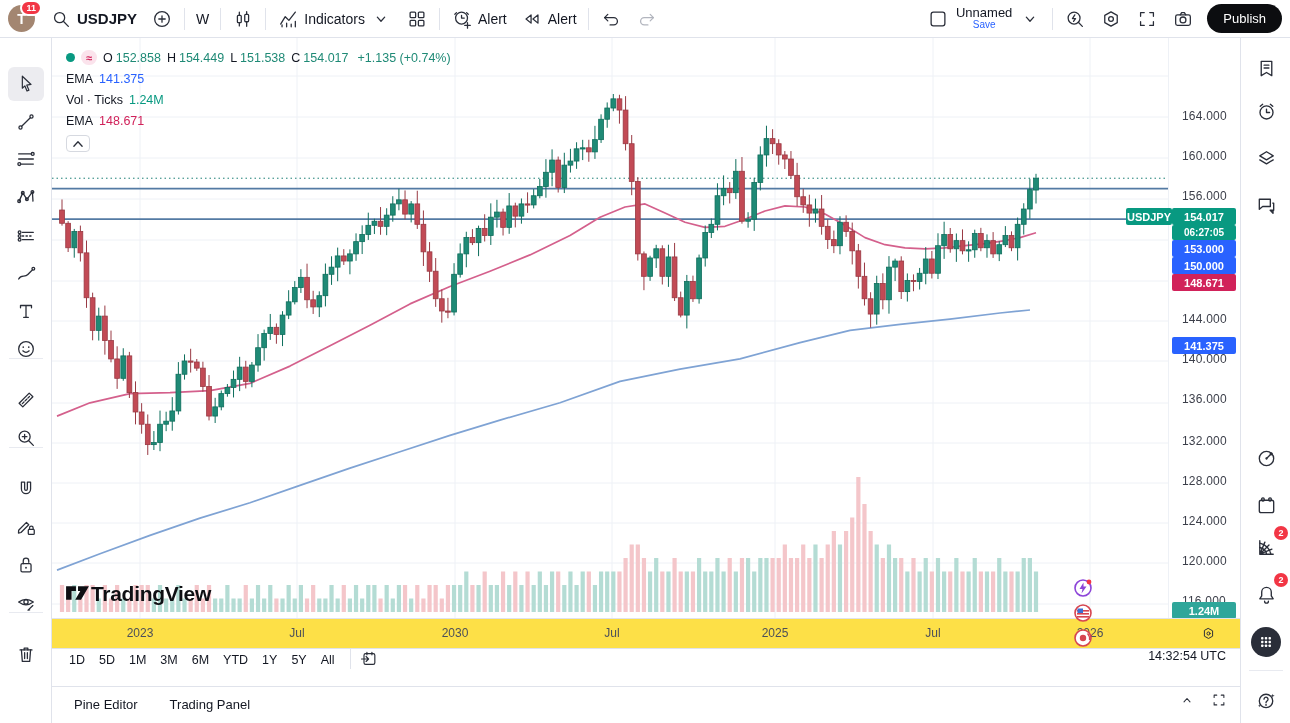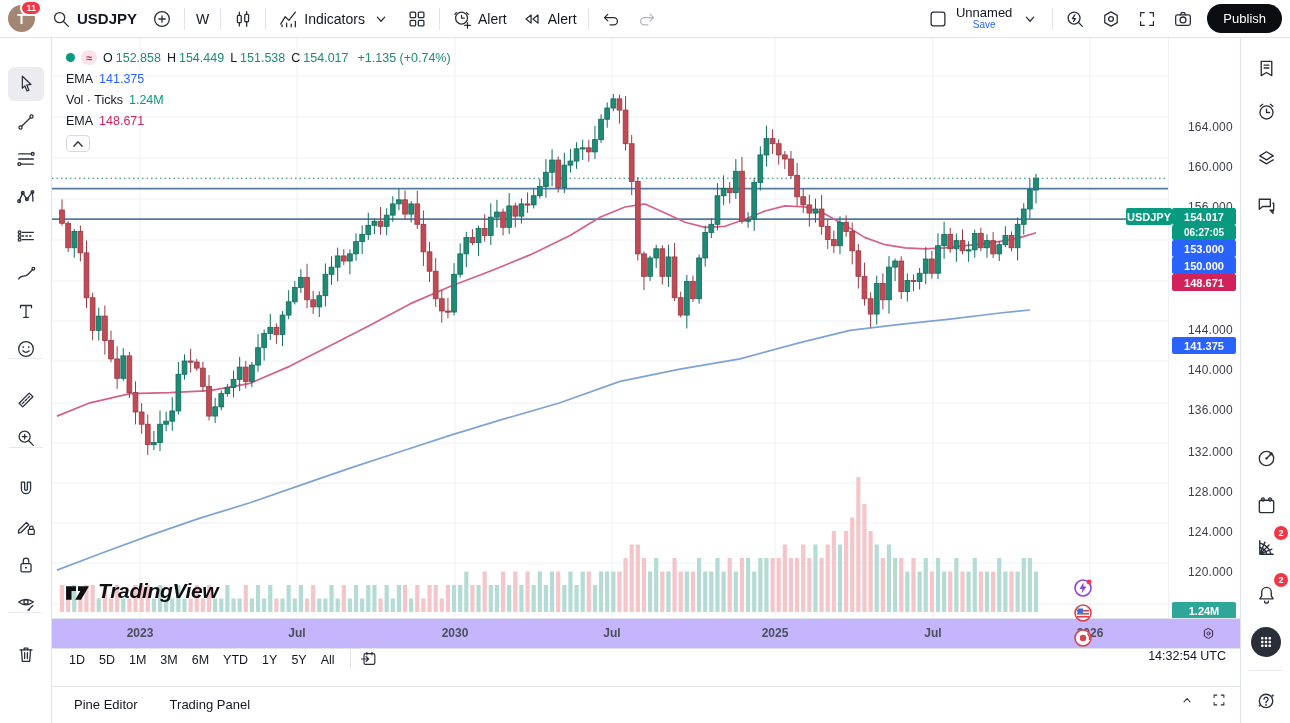--- a/index.html
+++ b/index.html
@@ -45,27 +45,27 @@
     font-size:9px; font-weight:bold; min-width:14px; height:14px; border-radius:8px;
     display:flex; align-items:center; justify-content:center; padding:0 3px; }
   .rs-div { position:absolute; left:8px; width:34px; height:1px; background:#e8eaf0; }
   .rs-dark { background:#2a2e39; border-radius:50%; width:30px; height:30px; left:10px; }
 
   
   #chart-region { position:absolute; left:52px; top:38px; width:1188px; height:685px; background:#fff; }
   #chart-svg { position:absolute; left:0; top:0; }
   #price-axis { position:absolute; left:1116px; top:0; width:72px; height:580px;
     border-left:1px solid #eef1f6; background:#fff; font-size:12px; color:#3c3f4a; }
-  .p-tick { position:absolute; left:19px; transform:translateY(-50%); letter-spacing:.2px;margin-top:11px; }
+  .p-tick { position:absolute; left:13px; transform:translateY(-50%); letter-spacing:.2px; }
   .p-chip { position:absolute; left:3px; width:64px; color:#fff; font-size:11px; font-weight:bold;
     display:flex; align-items:center; justify-content:center; border-radius:2px; }
   #symbol-chip { position:absolute; color:#fff; font-size:11px; font-weight:bold;
     display:flex; align-items:center; justify-content:center; border-radius:2px; }
   #time-axis { position:absolute; left:0; top:580px; width:1188px; height:30px;
-    border-top:1px solid #e0e3eb; background:#c4b5fd; font-size:12px; color:#4c4f5a;font-weight:bold; }
+    border-top:1px solid #e0e3eb; background:#fde047; font-size:12px; color:#4c4f5a; }
   .t-tick { position:absolute; top:7px; transform:translateX(-50%); }
   #axis-gear { position:absolute; left:1148px; top:6px; color:#2a2e39; cursor:pointer; }
 
   #range-bar { position:absolute; left:0; top:610px; width:1188px; height:38px;
     border-top:1px solid #e0e3eb; display:flex; align-items:flex-start; padding:0 10px; background:#fff; }
   .range-item { font-size:12.5px; color:#131722; padding:4px 7px; border-radius:5px; cursor:pointer; }
   #range-clock { margin-left:auto; font-size:12.5px; color:#131722; padding-right:4px; cursor:pointer; }
 
   #footer-bar { position:absolute; left:0; top:648px; width:1188px; height:37px;
     border-top:1px solid #e0e3eb; display:flex; align-items:flex-start; padding:4px 12px; background:#fff; }
@@ -76,21 +76,21 @@
   #legend { position:absolute; left:14px; top:12px; font-size:12.5px; z-index:5; }
   .lg-row { display:flex; align-items:center; gap:6px; margin-bottom:7px; cursor:pointer; }
   .lg-dot { width:9px; height:9px; border-radius:50%; background:#089981; }
   .lg-approx { width:16px; height:15px; border-radius:8px; background:#fbe3ec; color:#d1225a;
     font-size:11px; display:flex; align-items:center; justify-content:center; font-weight:bold; }
   .lg-ohlc span { margin-right:3px; }
   .lg-key { color:#131722; }
   .lg-collapse { width:24px; height:17px; border:1px solid #d6d9e0; border-radius:4px;
     display:flex; align-items:center; justify-content:center; color:#50535e; cursor:pointer; }
 
-  #watermark { position:absolute; left:12px; top:541px; display:flex; align-items:flex-start; gap:7px; z-index:3;font-style:italic; }
+  #watermark { position:absolute; left:12px; top:541px; display:flex; align-items:flex-end; z-index:3; }
   #watermark-text { font-size:21px; font-weight:bold; color:#0e0f13; letter-spacing:-0.3px; }
 
   .event-icon { position:absolute; width:20px; height:20px; z-index:3; cursor:pointer; }
 </style>
 </head>
 <body>
 
 <div id="frame">
 
   <header id="top-toolbar">

